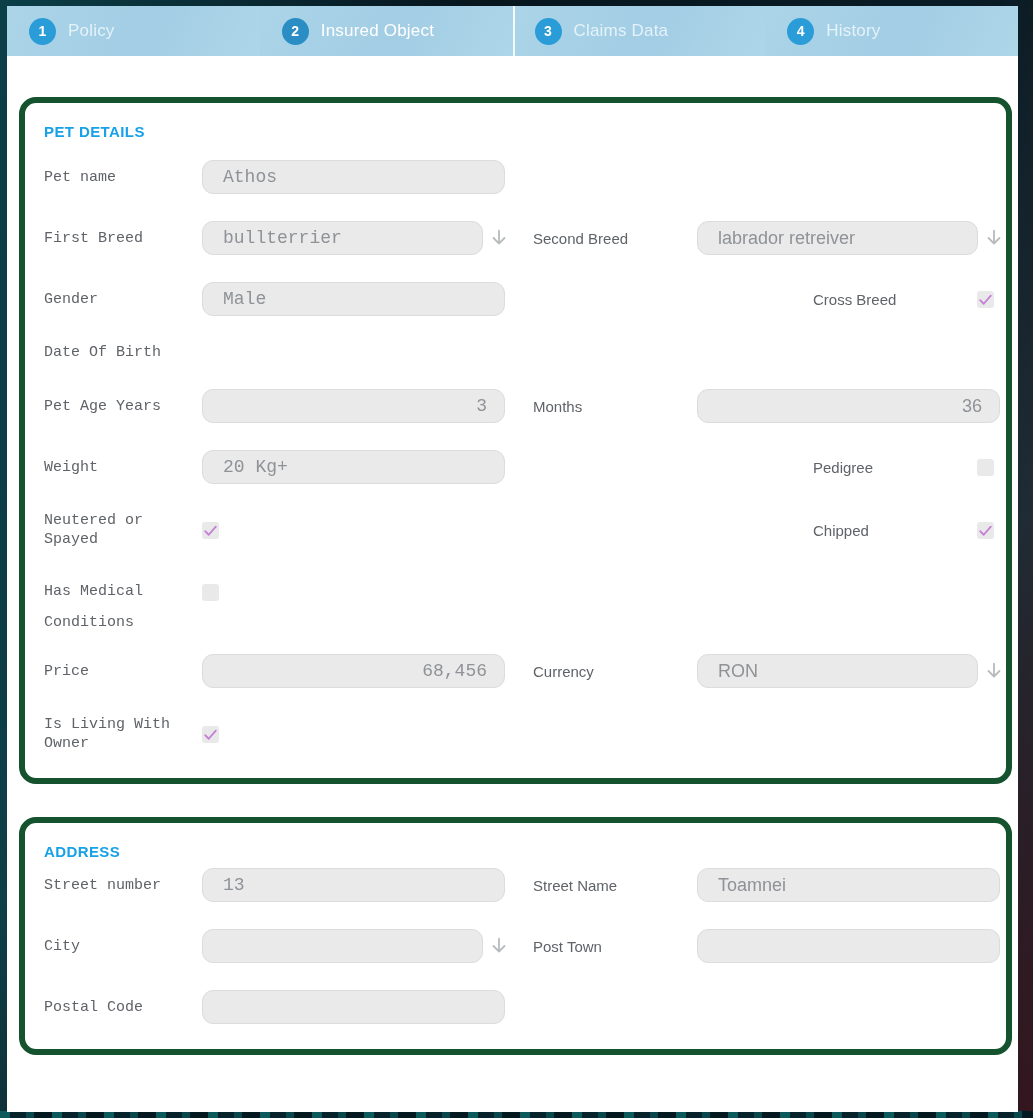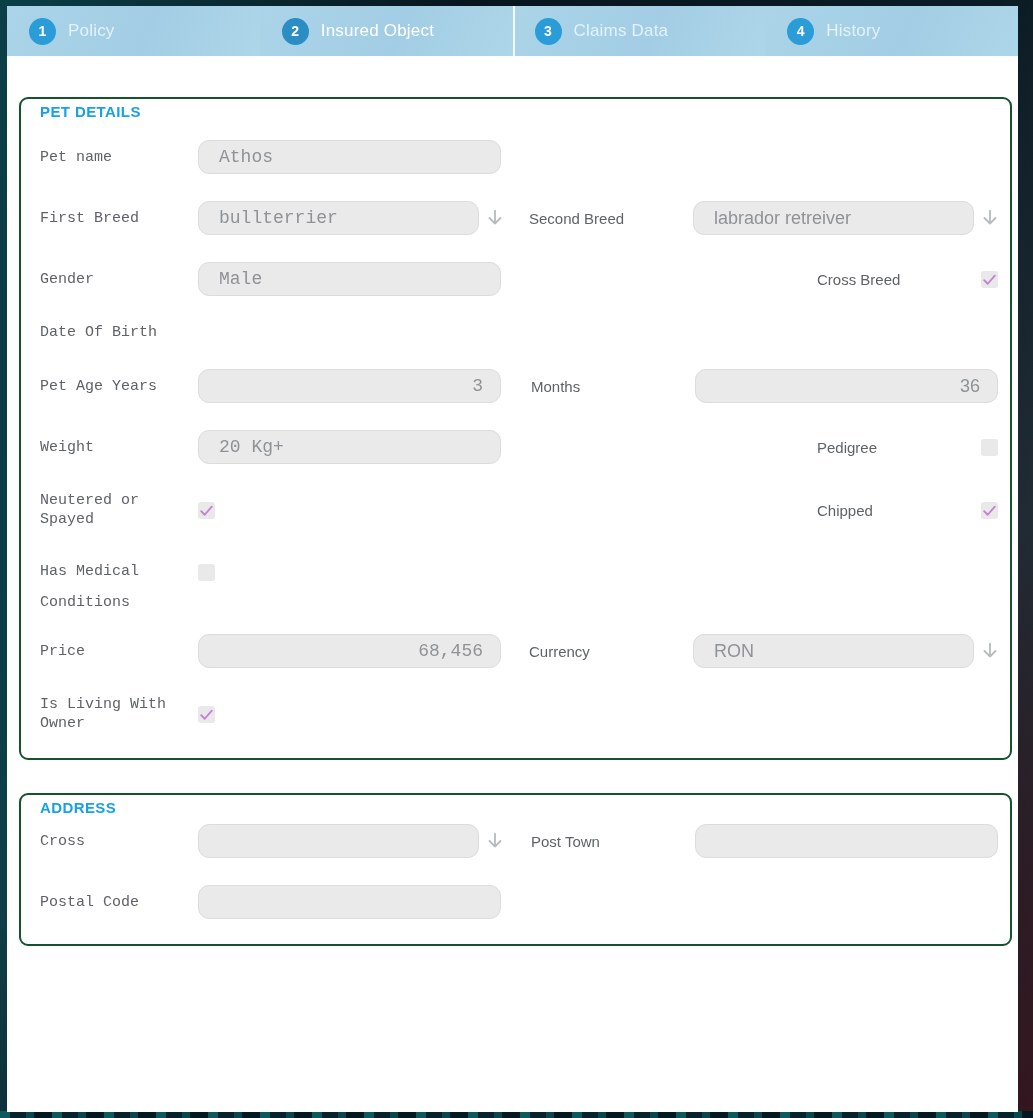--- a/index.html
+++ b/index.html
@@ -39,22 +39,22 @@
   }
   .tab.active .tab-num{ background:#2a8ec4; }
   .tab-label{
     margin-left:12px; font-size:17px; font-weight:400;
     color:rgba(245,252,255,.78); letter-spacing:.2px;
   }
   .tab.active .tab-label{ color:#ffffff; }
   
   .content{ flex:1; background:#fff; padding:41px 6px 0 12px; overflow:hidden; }
   .fieldset{
-    border:2px solid #14532d; border-radius:9px;
-    padding:4px 12px 25px 19px;
+    border:6px solid #14532d; border-radius:17px;
+    padding:20px 12px 25px 19px;
   }
   .fieldset + .fieldset{ margin-top:33px; }
   .section-title{
     font-size:15px; font-weight:700; color:#18a1e8;
     letter-spacing:.4px; height:17px; line-height:17px; margin-bottom:20px;
   }
   .fs-address .section-title{ margin-bottom:8px; }
   .row{ display:flex; align-items:center; margin-bottom:27px; }
   .row.top{ align-items:flex-start; }
   .row.tight{ margin-bottom:16px; }
@@ -250,24 +250,34 @@
                 <path d="M4.5 13l5 5L19.5 6.5"></path>
               </svg>
           </div>
         </div>
       </div>
     </section>
 
     <section class="fieldset fs-address">
       <h2 class="section-title">ADDRESS</h2>
 
-
-      <div class="row">
-        <div class="cell cell-l">
-          <label class="flabel">Cross</label>
+      <div class="row">
+        <div class="cell cell-l">
+          <label class="flabel">Street number</label>
+          <div class="input">13</div>
+        </div>
+        <div class="cell cell-r">
+          <label class="flabel">Street Name</label>
+          <div class="input">Toamnei</div>
+        </div>
+      </div>
+
+      <div class="row">
+        <div class="cell cell-l">
+          <label class="flabel">City</label>
           <div class="select-wrap">
             <div class="input select"></div>
             <span class="arrow">
               <svg viewBox="0 0 24 24">
                   <path d="M12 4v14M6 12l6 6 6-6"></path>
                 </svg>
             </span>
           </div>
         </div>
         <div class="cell cell-r">

